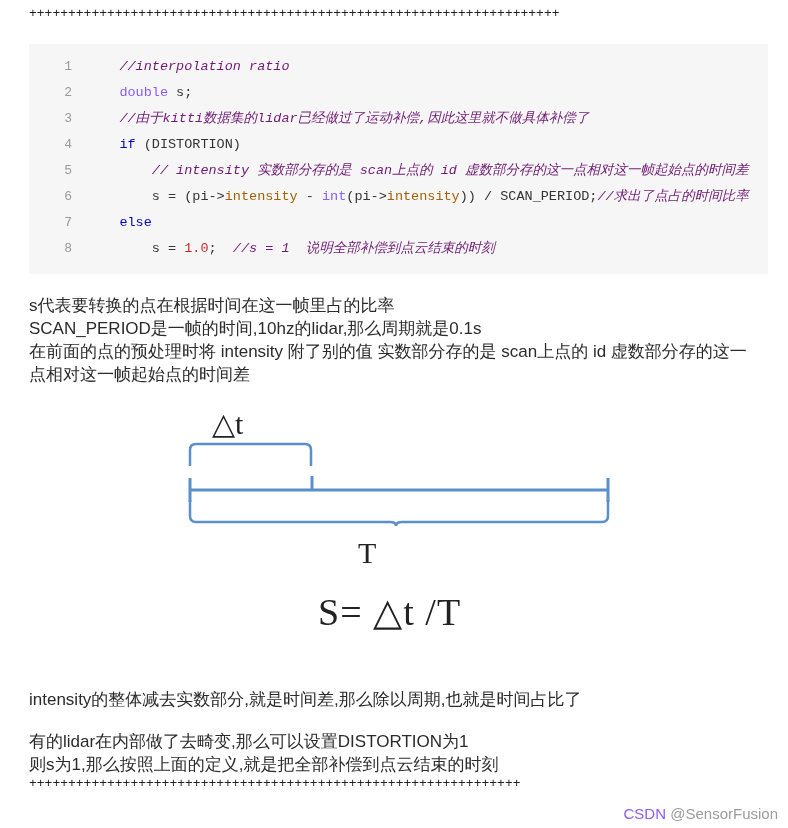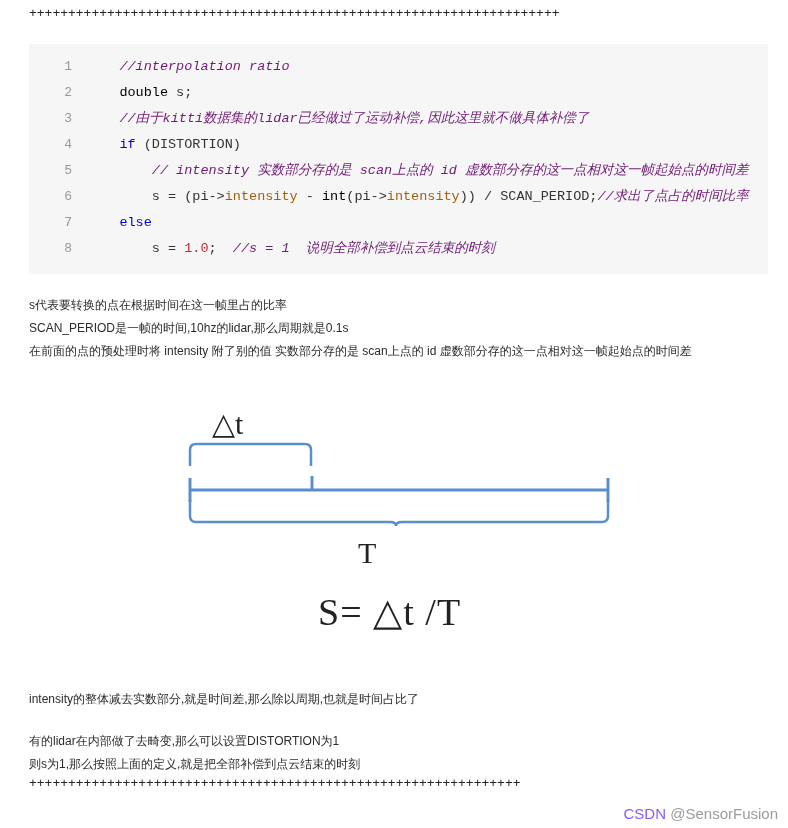--- a/index.html
+++ b/index.html
@@ -66,28 +66,28 @@
     font-size: 13px;
   }
   table.code td.cd {
     padding-right: 14px;
     color: #333333;
     vertical-align: top;
     white-space: pre-wrap;
     word-break: break-word;
   }
   .kw { color: #0000cd; }
-  .ty { color: #000000; }
+  .ty { color: #8b5cf6; }
   .cm { color: #701a75; font-style: italic; }
   .num { color: #c62828; }
   .fn { color: #a16207; }
   .prose {
     position: absolute;
     left: 29px;
-    font-size: 12px;
+    font-size: 17px;
     line-height: 23px;
     color: #2b2b2b;
     width: 730px;
   }
   .p1 { top: 294px; }
   .p2 { top: 688px; }
   .p3 { top: 730px; }
   .figure {
     position: absolute;
     left: 150px;

